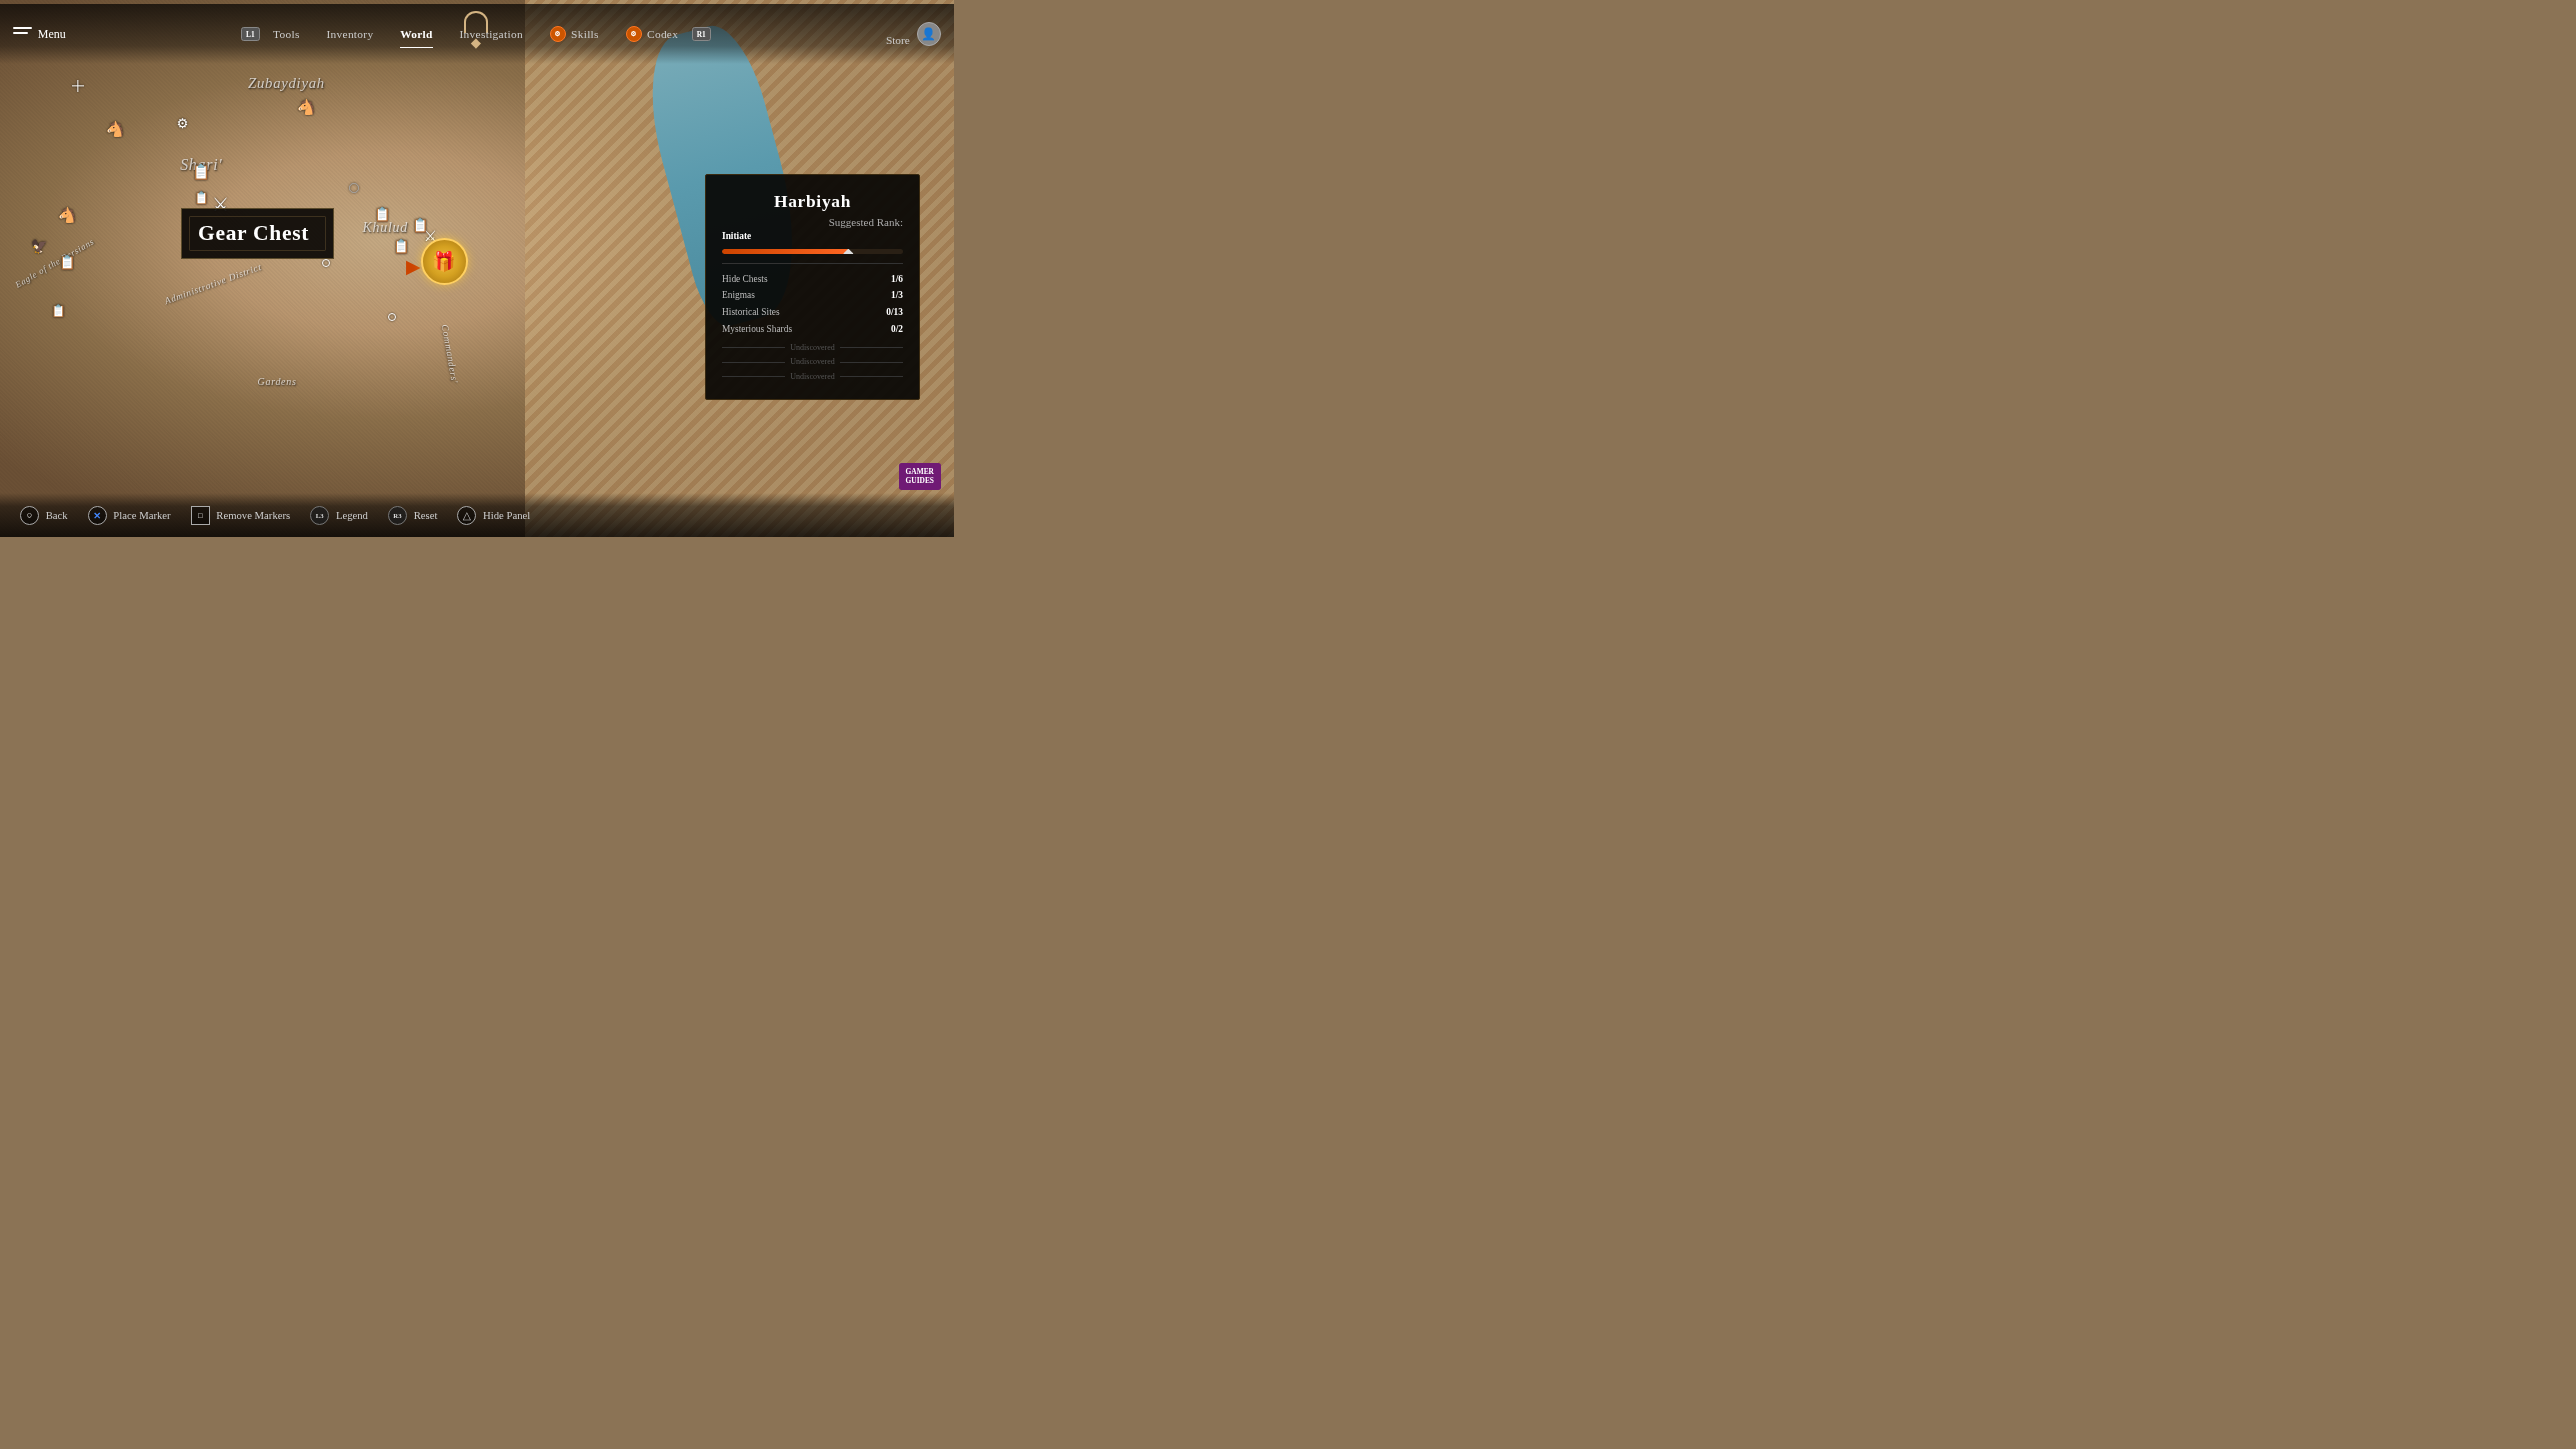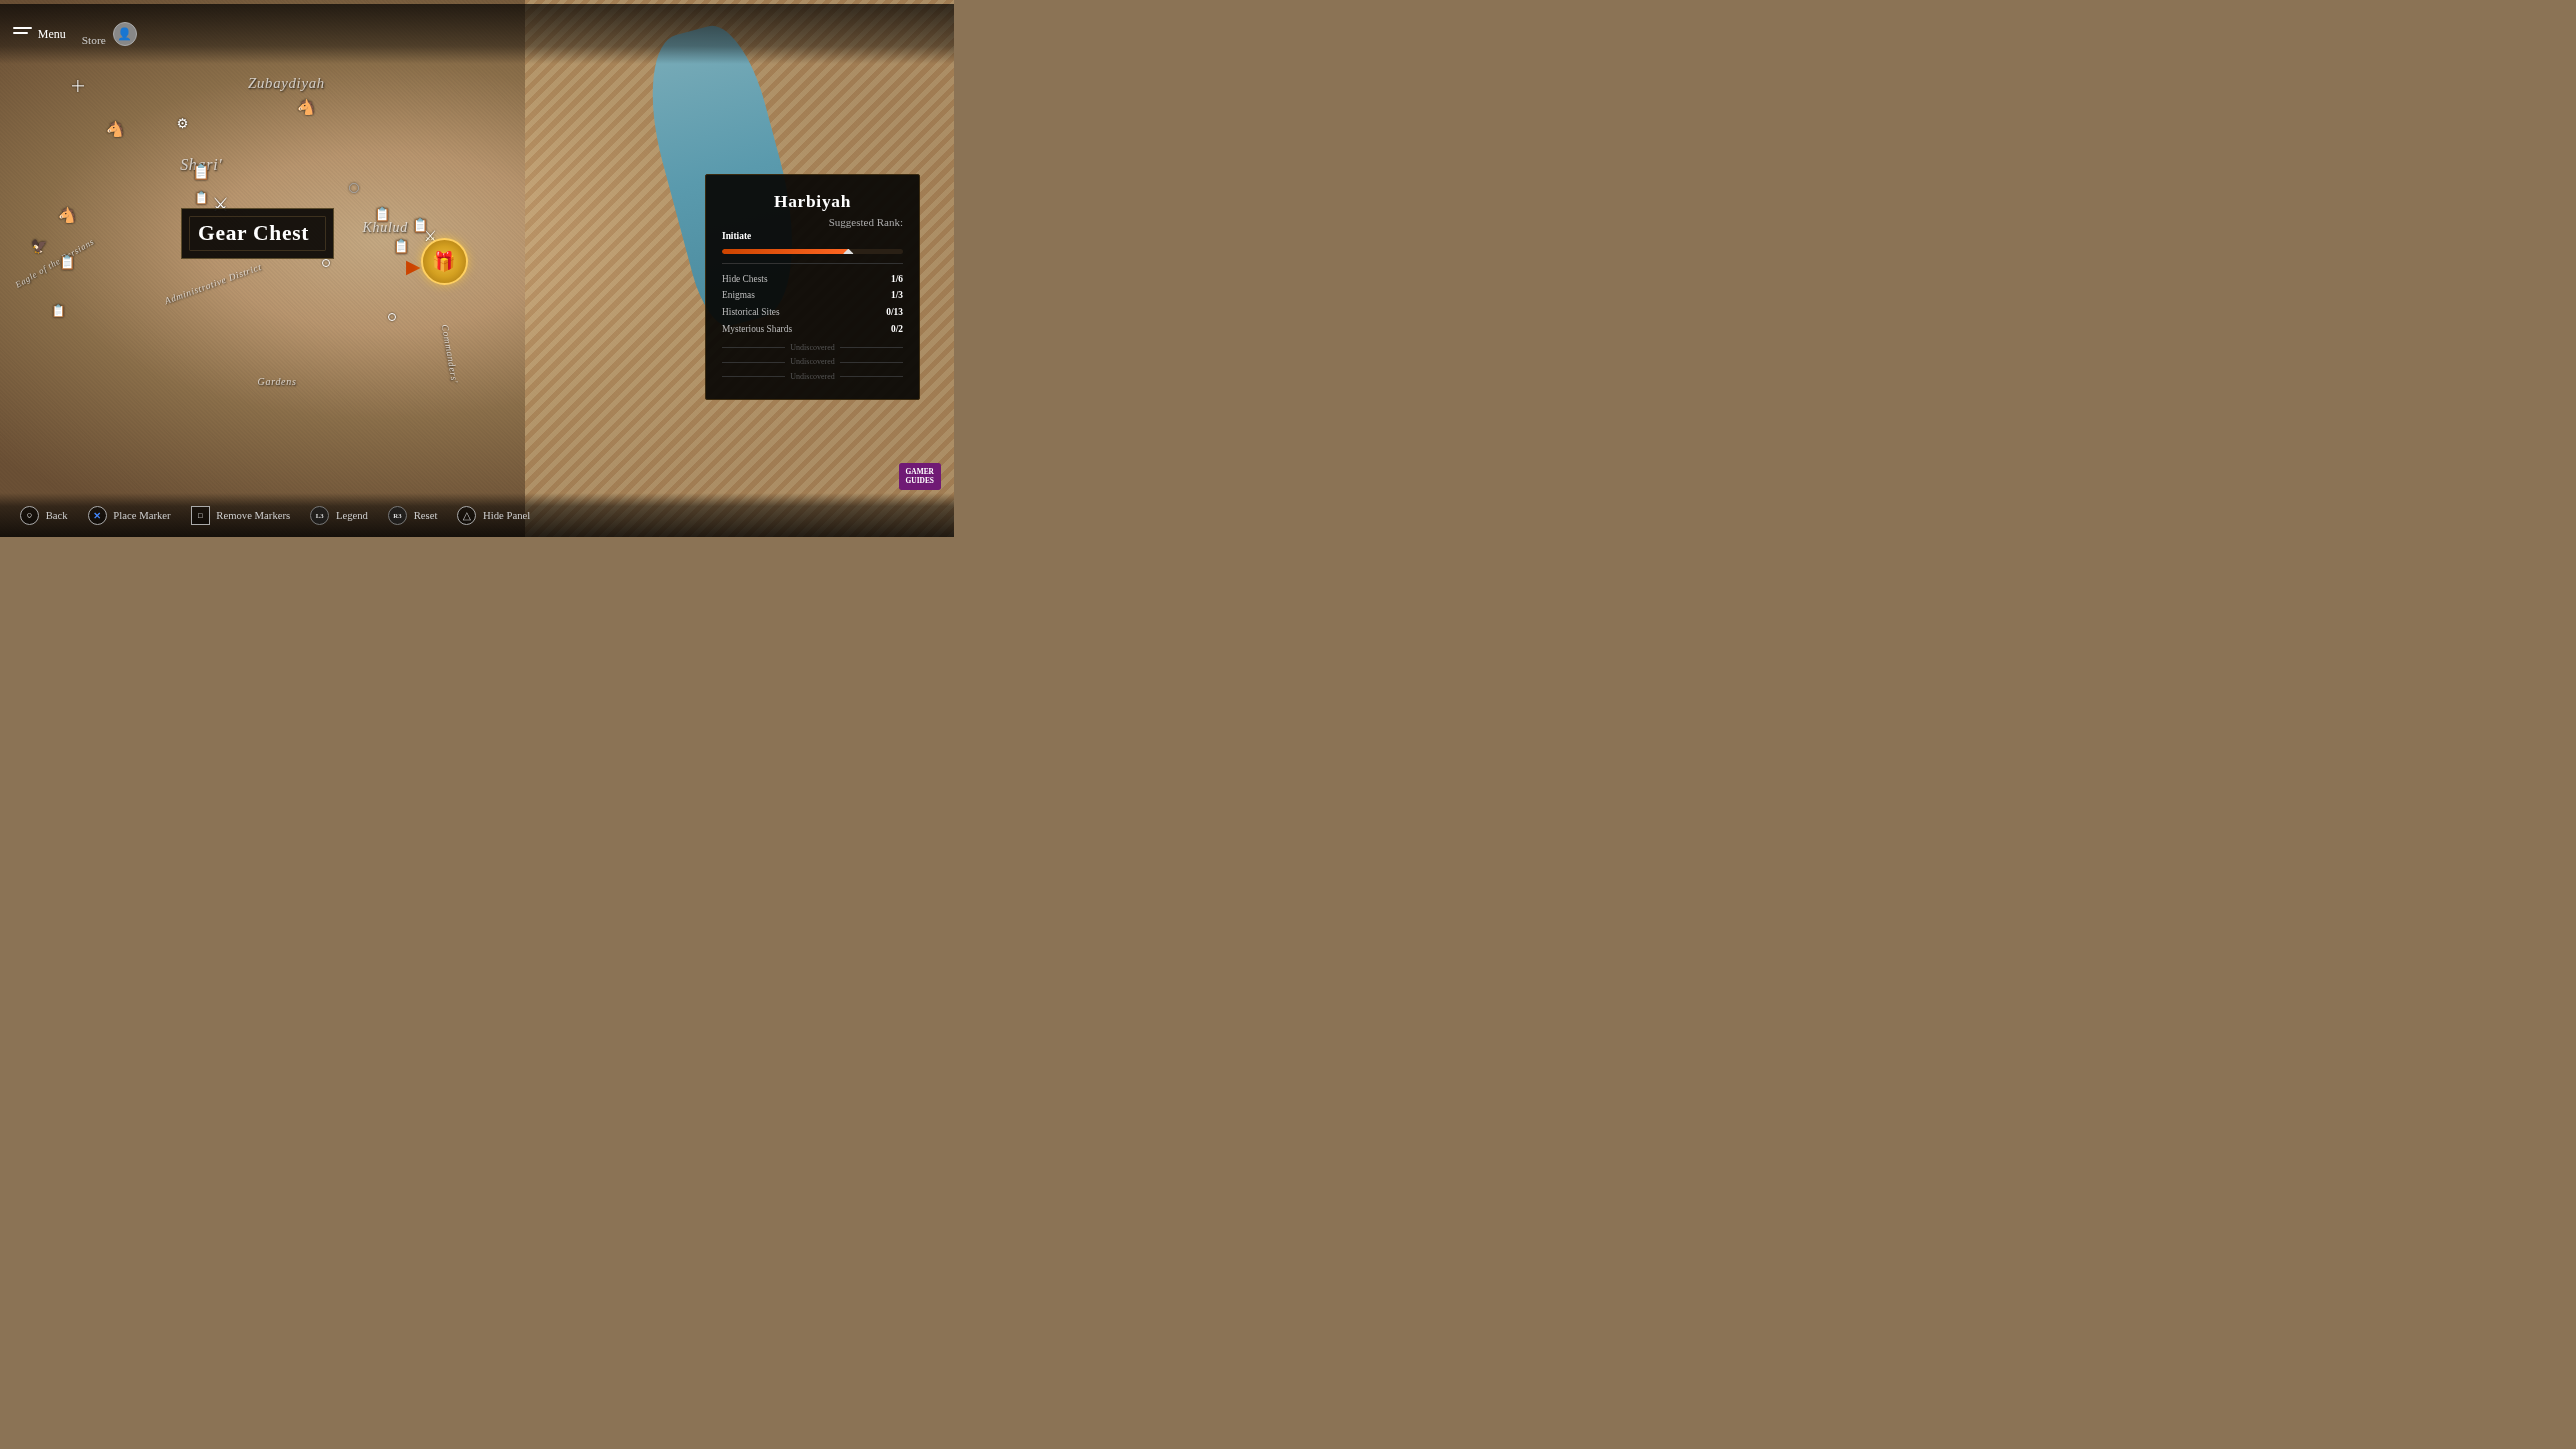--- a/index.html
+++ b/index.html
@@ -566,20 +566,43 @@
 <nav class="top-nav">
 
   <div class="nav-menu">
     <div class="menu-icon">
       <span></span>
         <span></span>
     </div>
     <span>Menu</span>
   </div>
 
+  <div class="nav-tabs">
+
+    <div class="center-ornament">
+      <div class="ornament-shape"></div>
+    </div>
+
+    <span class="btn-indicator">L1</span>
+
+    <div class="nav-tab">Tools</div>
+    <div class="nav-tab">Inventory</div>
+    <div class="nav-tab active">World</div>
+    <div class="nav-tab">Investigation</div>
+    <div class="nav-tab">
+      <div class="btn-circle">⚙</div>
+      <span>Skills</span>
+    </div>
+    <div class="nav-tab">
+      <div class="btn-circle">⚙</div>
+      <span>Codex</span>
+    </div>
+
+    <span class="btn-indicator">R1</span>
+  </div>
 
   <div class="nav-store">
     <span>Store</span>
     <div class="store-avatar">👤</div>
   </div>
 </nav>
 
 <div class="gear-chest-tooltip">
   <span class="gear-chest-title">Gear Chest</span>
 </div>

